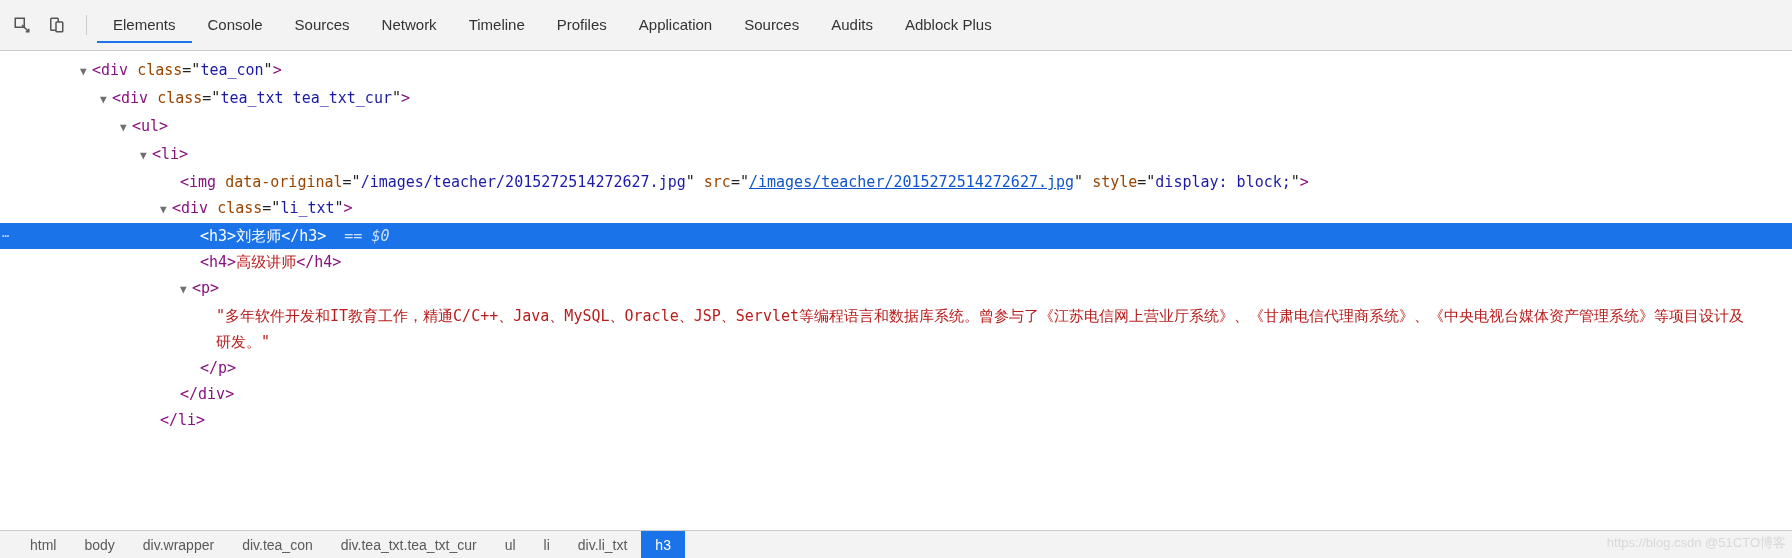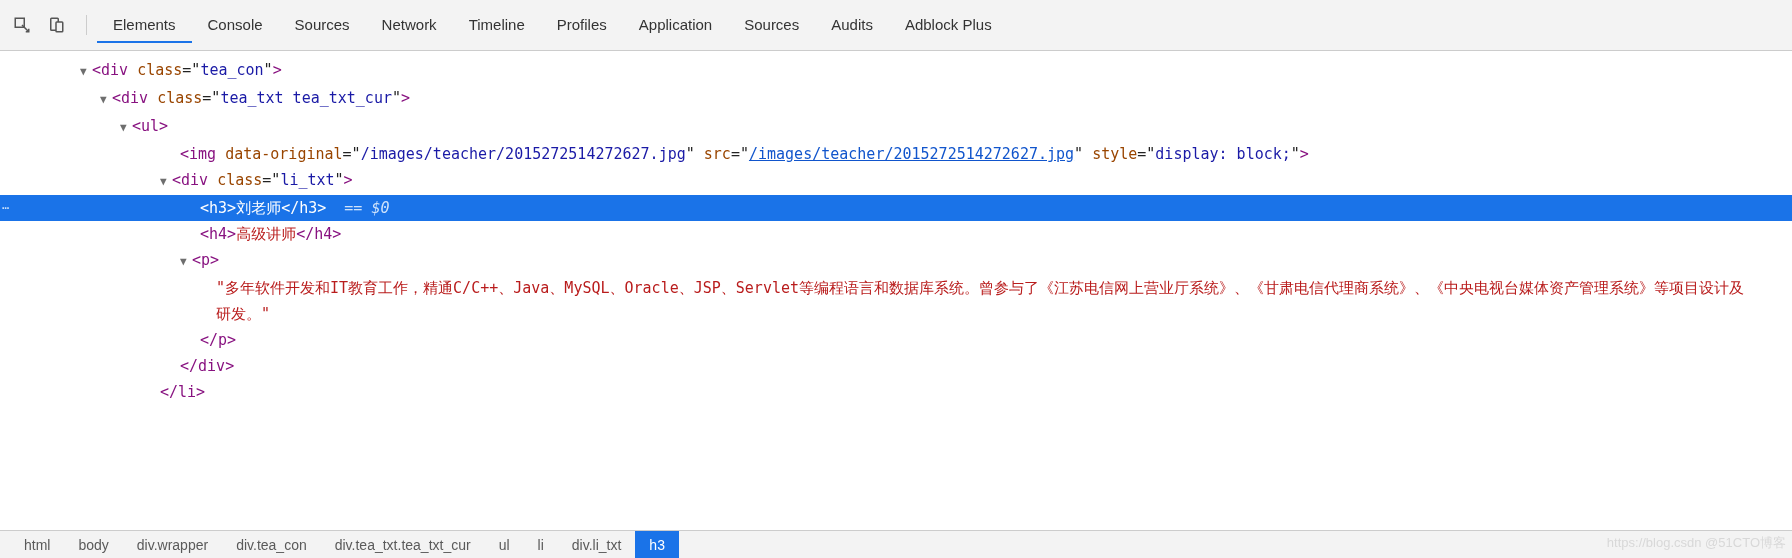--- a/index.html
+++ b/index.html
@@ -102,21 +102,21 @@
     left: 0;
     height: 28px;
     width: 100%;
     background: #f3f3f3;
     border-top: 1px solid #ccc;
     display: flex;
     align-items: center;
     font-family: "Segoe UI", Arial, sans-serif;
     font-size: 14px;
     color: #5a5a5a;
-    padding-left: 10px;
+    padding-left: 16px;
   }
   .crumb {
     padding: 0 14px;
     height: 28px;
     line-height: 28px;
   }
   .crumb.active {
     background: #1a73e8;
     color: #fff;
   }
@@ -165,20 +165,23 @@
   </div>
 
   <div class="row">
     <span class="indent" style="width:100px"></span><span class="arrow">▼</span><span class="tag">&lt;<span>div</span></span> <span class="attr-name">class</span>=<span class="quote">"</span><span class="attr-val">tea_txt tea_txt_cur</span><span class="quote">"</span><span class="tag">&gt;</span>
   </div>
 
   <div class="row">
     <span class="indent" style="width:120px"></span><span class="arrow">▼</span><span class="tag">&lt;<span>ul</span>&gt;</span>
   </div>
 
+  <div class="row">
+    <span class="indent" style="width:140px"></span><span class="arrow">▼</span><span class="tag">&lt;<span>li</span>&gt;</span>
+  </div>
 
   <div class="row" style="padding-left:180px;white-space:normal;padding-right:40px;">
     <span class="tag">&lt;<span>img</span></span> <span class="attr-name">data-original</span>=<span class="quote">"</span><span class="attr-val">/images/teacher/2015272514272627.jpg</span><span class="quote">"</span> <span class="attr-name">src</span>=<span class="quote">"</span><span class="attr-link">/images/teacher/2015272514272627.jpg</span><span class="quote">"</span> <span class="attr-name">style</span>=<span class="quote">"</span><span class="attr-val">display: block;</span><span class="quote">"</span><span class="tag">&gt;</span>
   </div>
 
   <div class="row">
     <span class="indent" style="width:160px"></span><span class="arrow">▼</span><span class="tag">&lt;<span>div</span></span> <span class="attr-name">class</span>=<span class="quote">"</span><span class="attr-val">li_txt</span><span class="quote">"</span><span class="tag">&gt;</span>
   </div>
 
   <div class="row selected" style="position:relative;">

